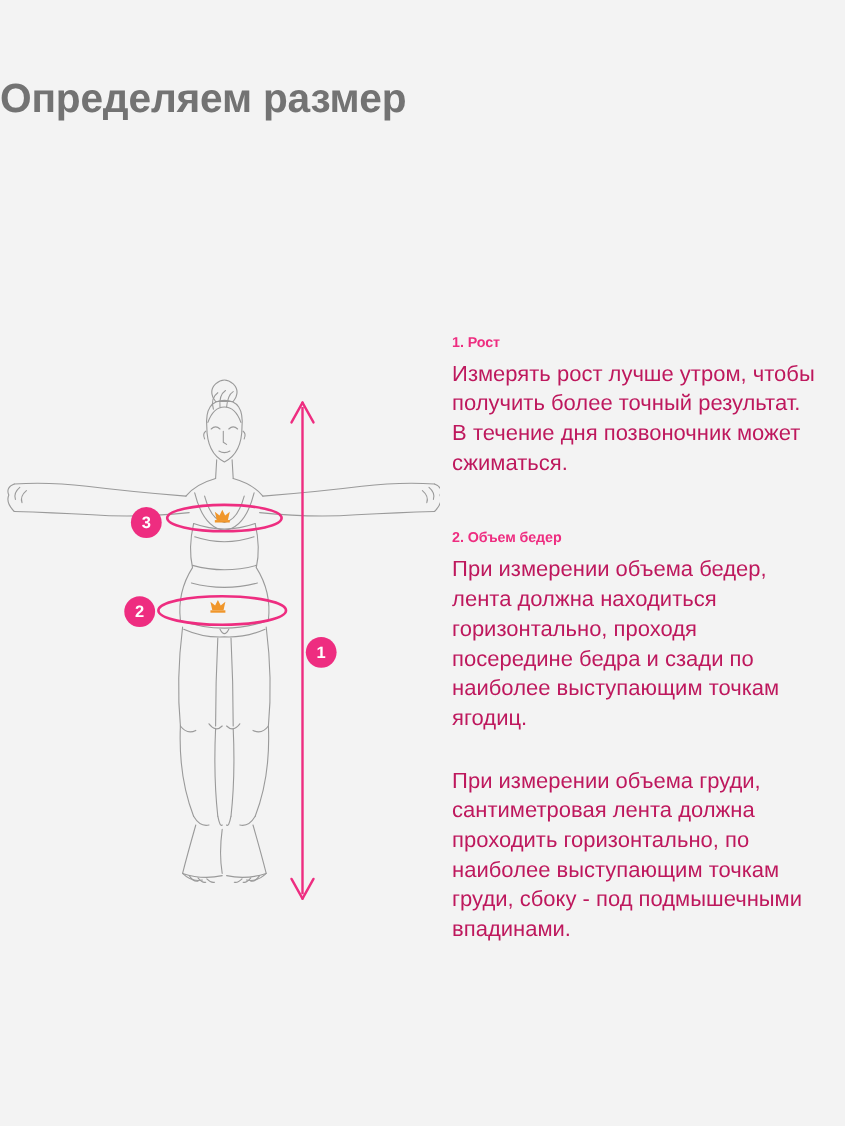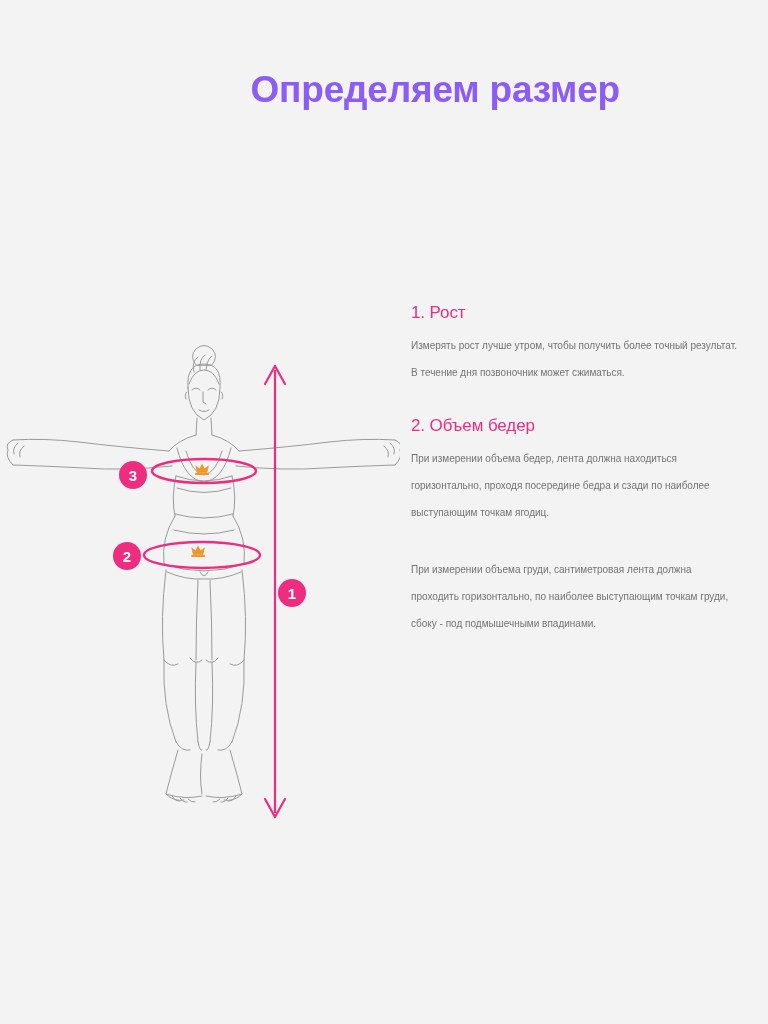--- a/index.html
+++ b/index.html
@@ -20,24 +20,24 @@
     width: 768px;
     height: 1024px;
   }
 
   
   .title {
     position: absolute;
     left: 0;
     top: 44px;
     width: 620px;
-    text-align: right;
+    text-align: left;
     font-size: 37px;
     font-weight: bold;
-    color: #8b5cf6;
+    color: #737373;
     letter-spacing: -0.2px;
   }
 
   
   .intro {
     position: absolute;
     left: 25px;
     top: 112px;
     width: 712px;
     font-size: 16.5px;
@@ -90,33 +90,33 @@
   .steps {
     position: absolute;
     left: 411px;
     top: 303px;
     width: 330px;
   }
   .step {
     margin-bottom: 24px;
   }
   .step-title {
-    font-size: 17px;
-    font-weight: normal;
+    font-size: 13px;
+    font-weight: bold;
     color: #ee2d80;
     margin: 0 0 9px 0;
     letter-spacing: -0.1px;
   }
   .step-body {
     margin: 0;
-    font-size: 10px;
+    font-size: 20px;
     line-height: 27px;
-    color: #737373;
-  }
-  .step-2 { margin-top: 30px; }
+    color: #be185d;
+  }
+  .step-2 { margin-top: 46px; }
   .step-3 { margin-top: 30px; }
 </style>
 </head>
 <body>
 
 <div class="page">
 
   <h1 class="title">Определяем размер</h1>
 
   <div class="intro">

